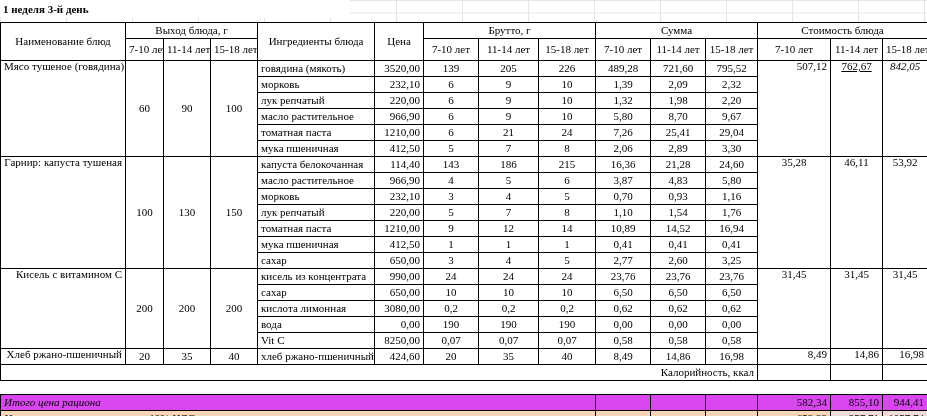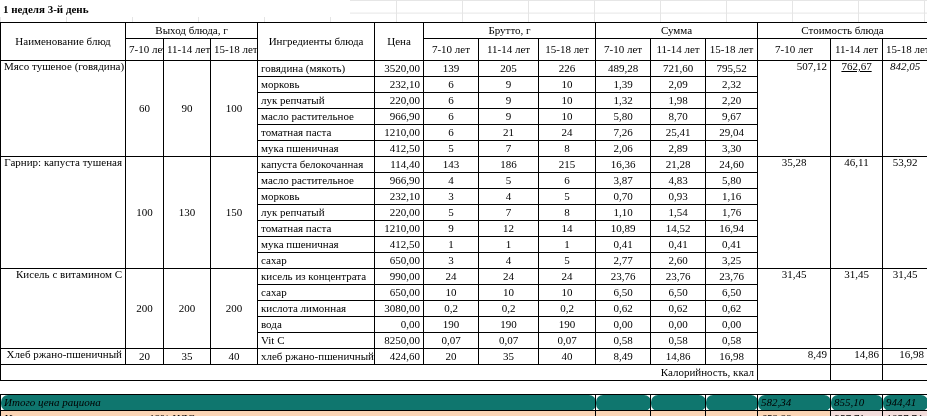--- a/index.html
+++ b/index.html
@@ -87,31 +87,30 @@
   .kcal-label { font-weight: bold; text-align: right; }
 
   
   tr.gap td {
     border: none;
     height: 13px;
     background: transparent;
   }
 
   
-  tr.total-yellow td { background: #0f766e; height: 15px; border-radius: 7px; }
+  tr.total-yellow td { background: #d946ef; height: 15px; }
   tr.total-peach  td { background: #fbd5b5; height: 15px; }
   .total-label {
     font-style: italic;
     font-weight: bold;
     text-align: left;
   }
   .total-val {
     font-weight: bold;
-    text-align: left;
-    font-style: italic;
+    text-align: right;
   }
   .total-peach .total-val.shaded { background: #f2dcdb; }
 </style>
 </head>
 <body>
 
 <div class="sheet-grid"></div>
 
 <div class="sheet">
 

